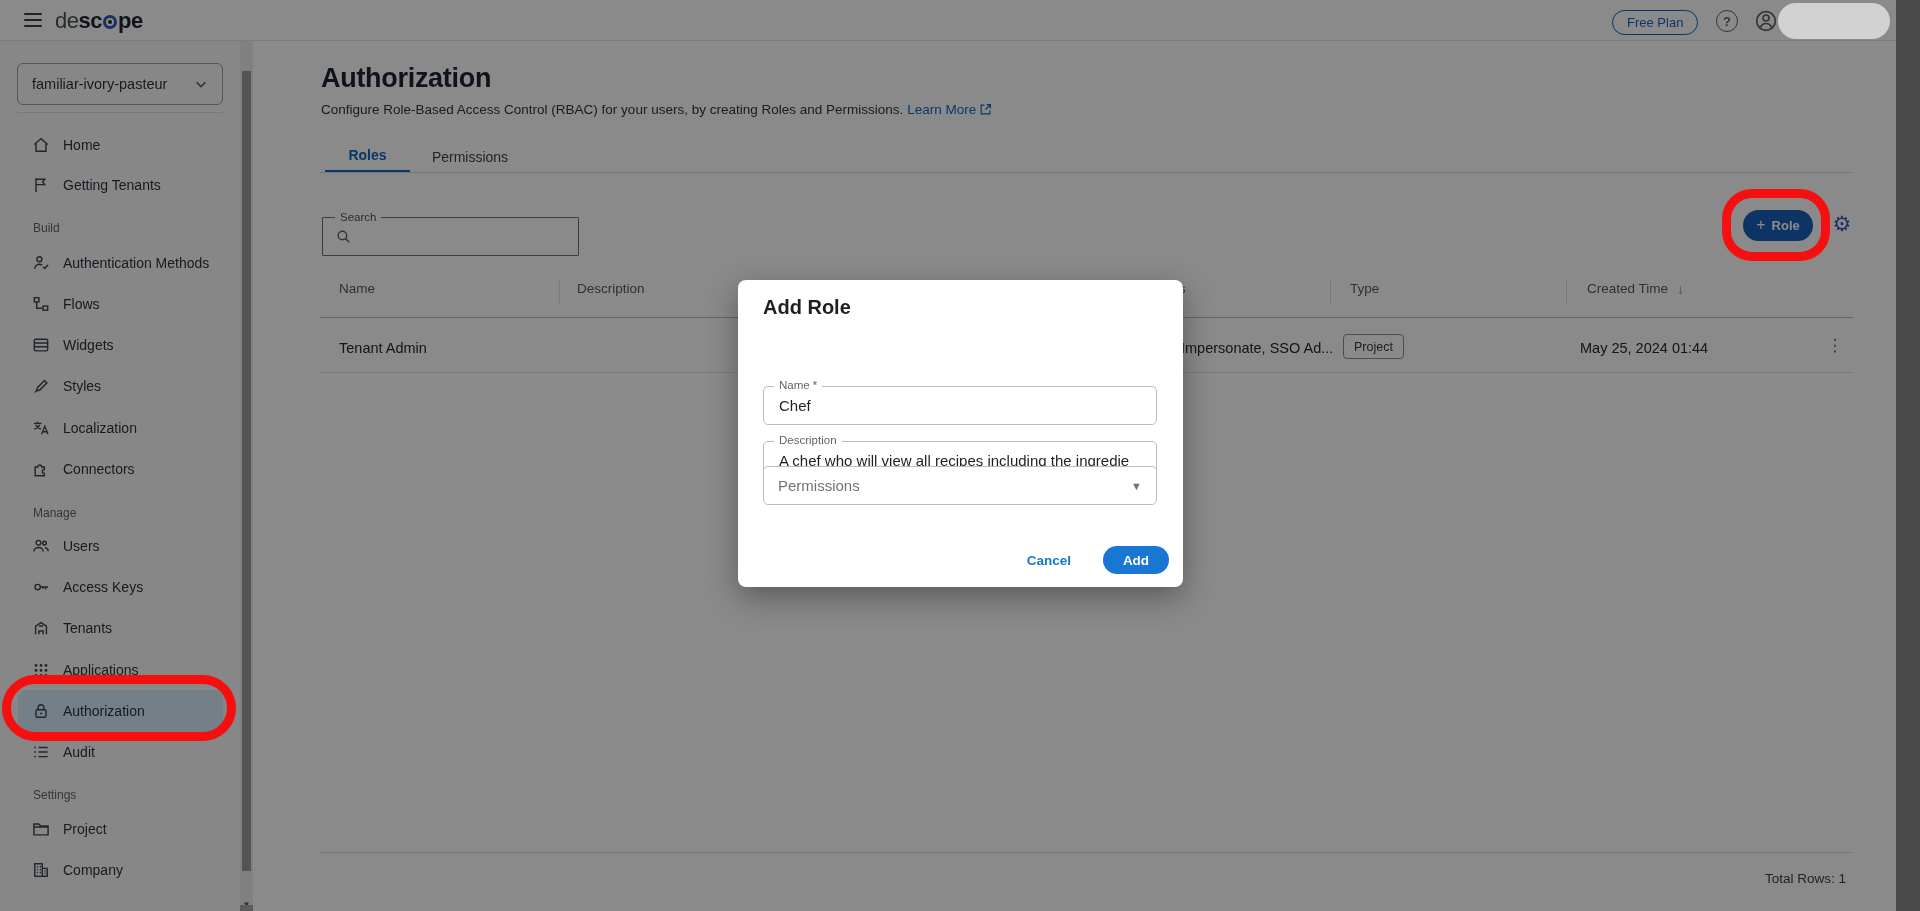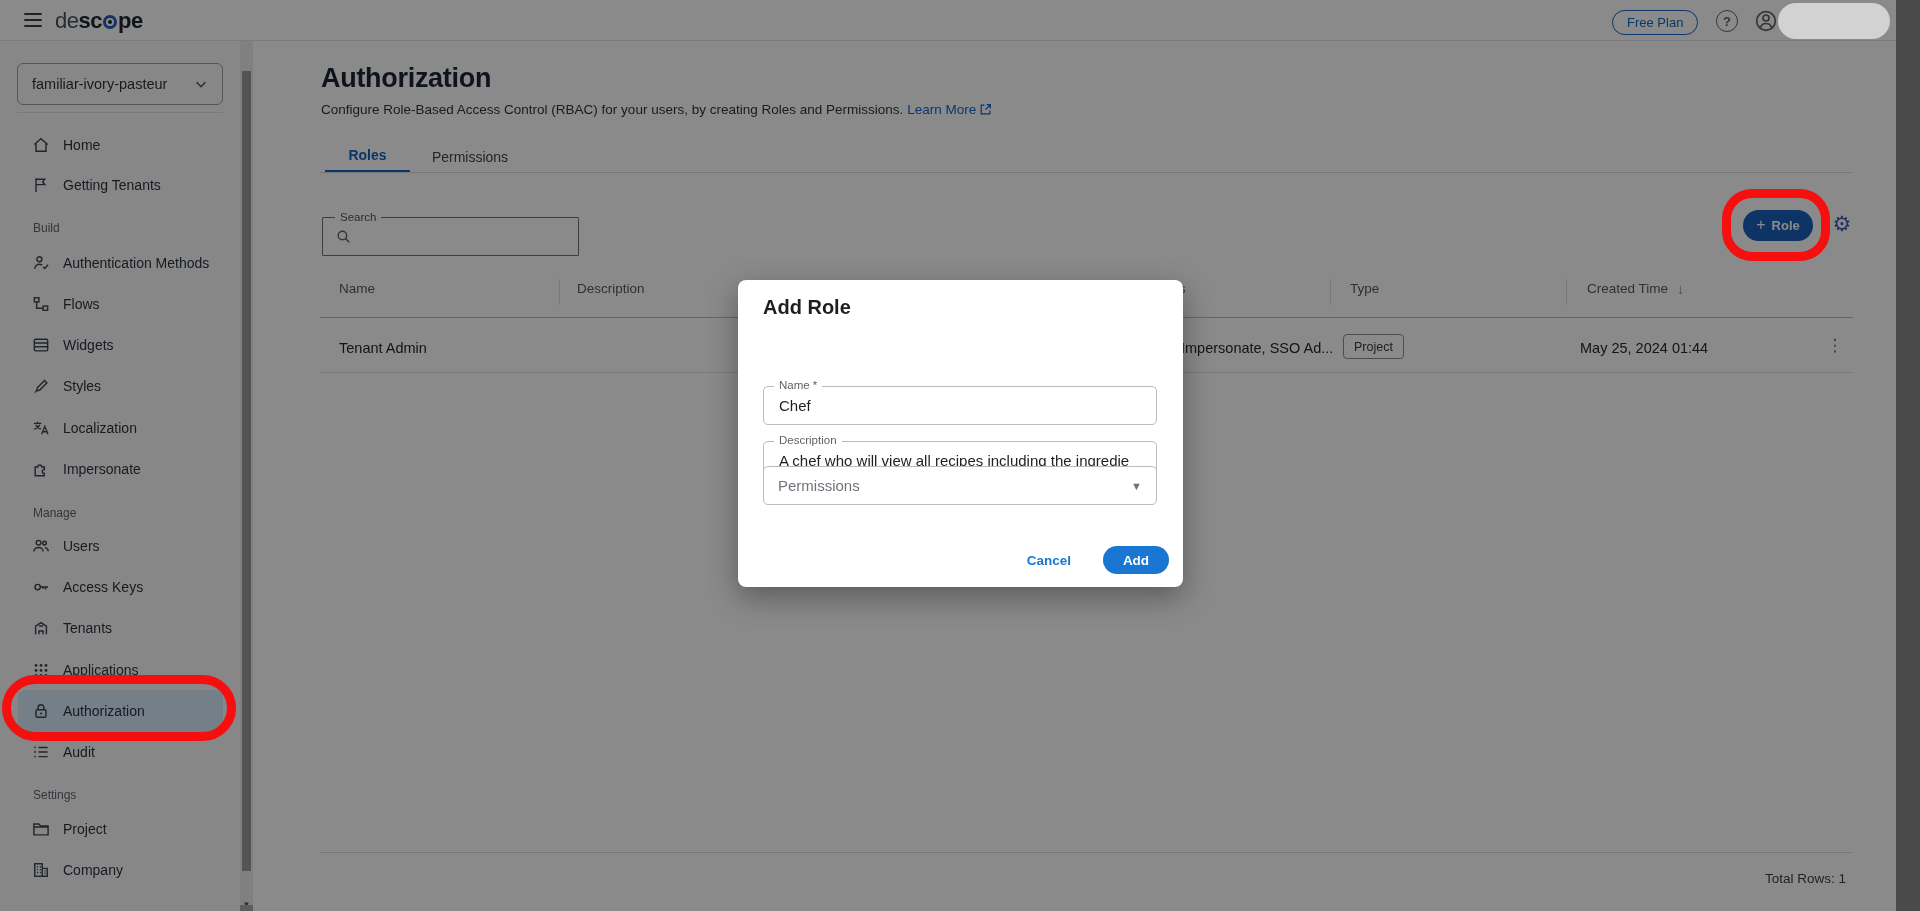--- a/index.html
+++ b/index.html
@@ -198,21 +198,21 @@
           </svg>
         </span>
       <span class="nav-label">Localization</span>
     </div>
     <div class="nav-item" style="top:410px">
       <span class="nav-icon">
           <svg width="20" height="20" viewBox="0 0 24 24" fill="none" stroke="currentColor" stroke-width="1.7">
             <path d="M5 9.5h3.1a2.4 2.4 0 114.8 0H16v3.1a2.4 2.4 0 100 4.8V20H5z"></path>
           </svg>
         </span>
-      <span class="nav-label">Impersonate</span>
+      <span class="nav-label">Connectors</span>
     </div>
 
     <div class="sec-label" style="top:465px">Manage</div>
     <div class="nav-item" style="top:487px">
       <span class="nav-icon">
           <svg width="20" height="20" viewBox="0 0 24 24" fill="none" stroke="currentColor" stroke-width="1.7">
             <circle cx="9" cy="8" r="2.8"></circle>
             <path d="M3.5 18.5c0-3 2.7-4.8 5.5-4.8s5.5 1.8 5.5 4.8"></path>
             <circle cx="16.2" cy="8.5" r="2.2"></circle>
             <path d="M16.8 13.9c2.2.4 3.9 2 3.9 4.3"></path>

